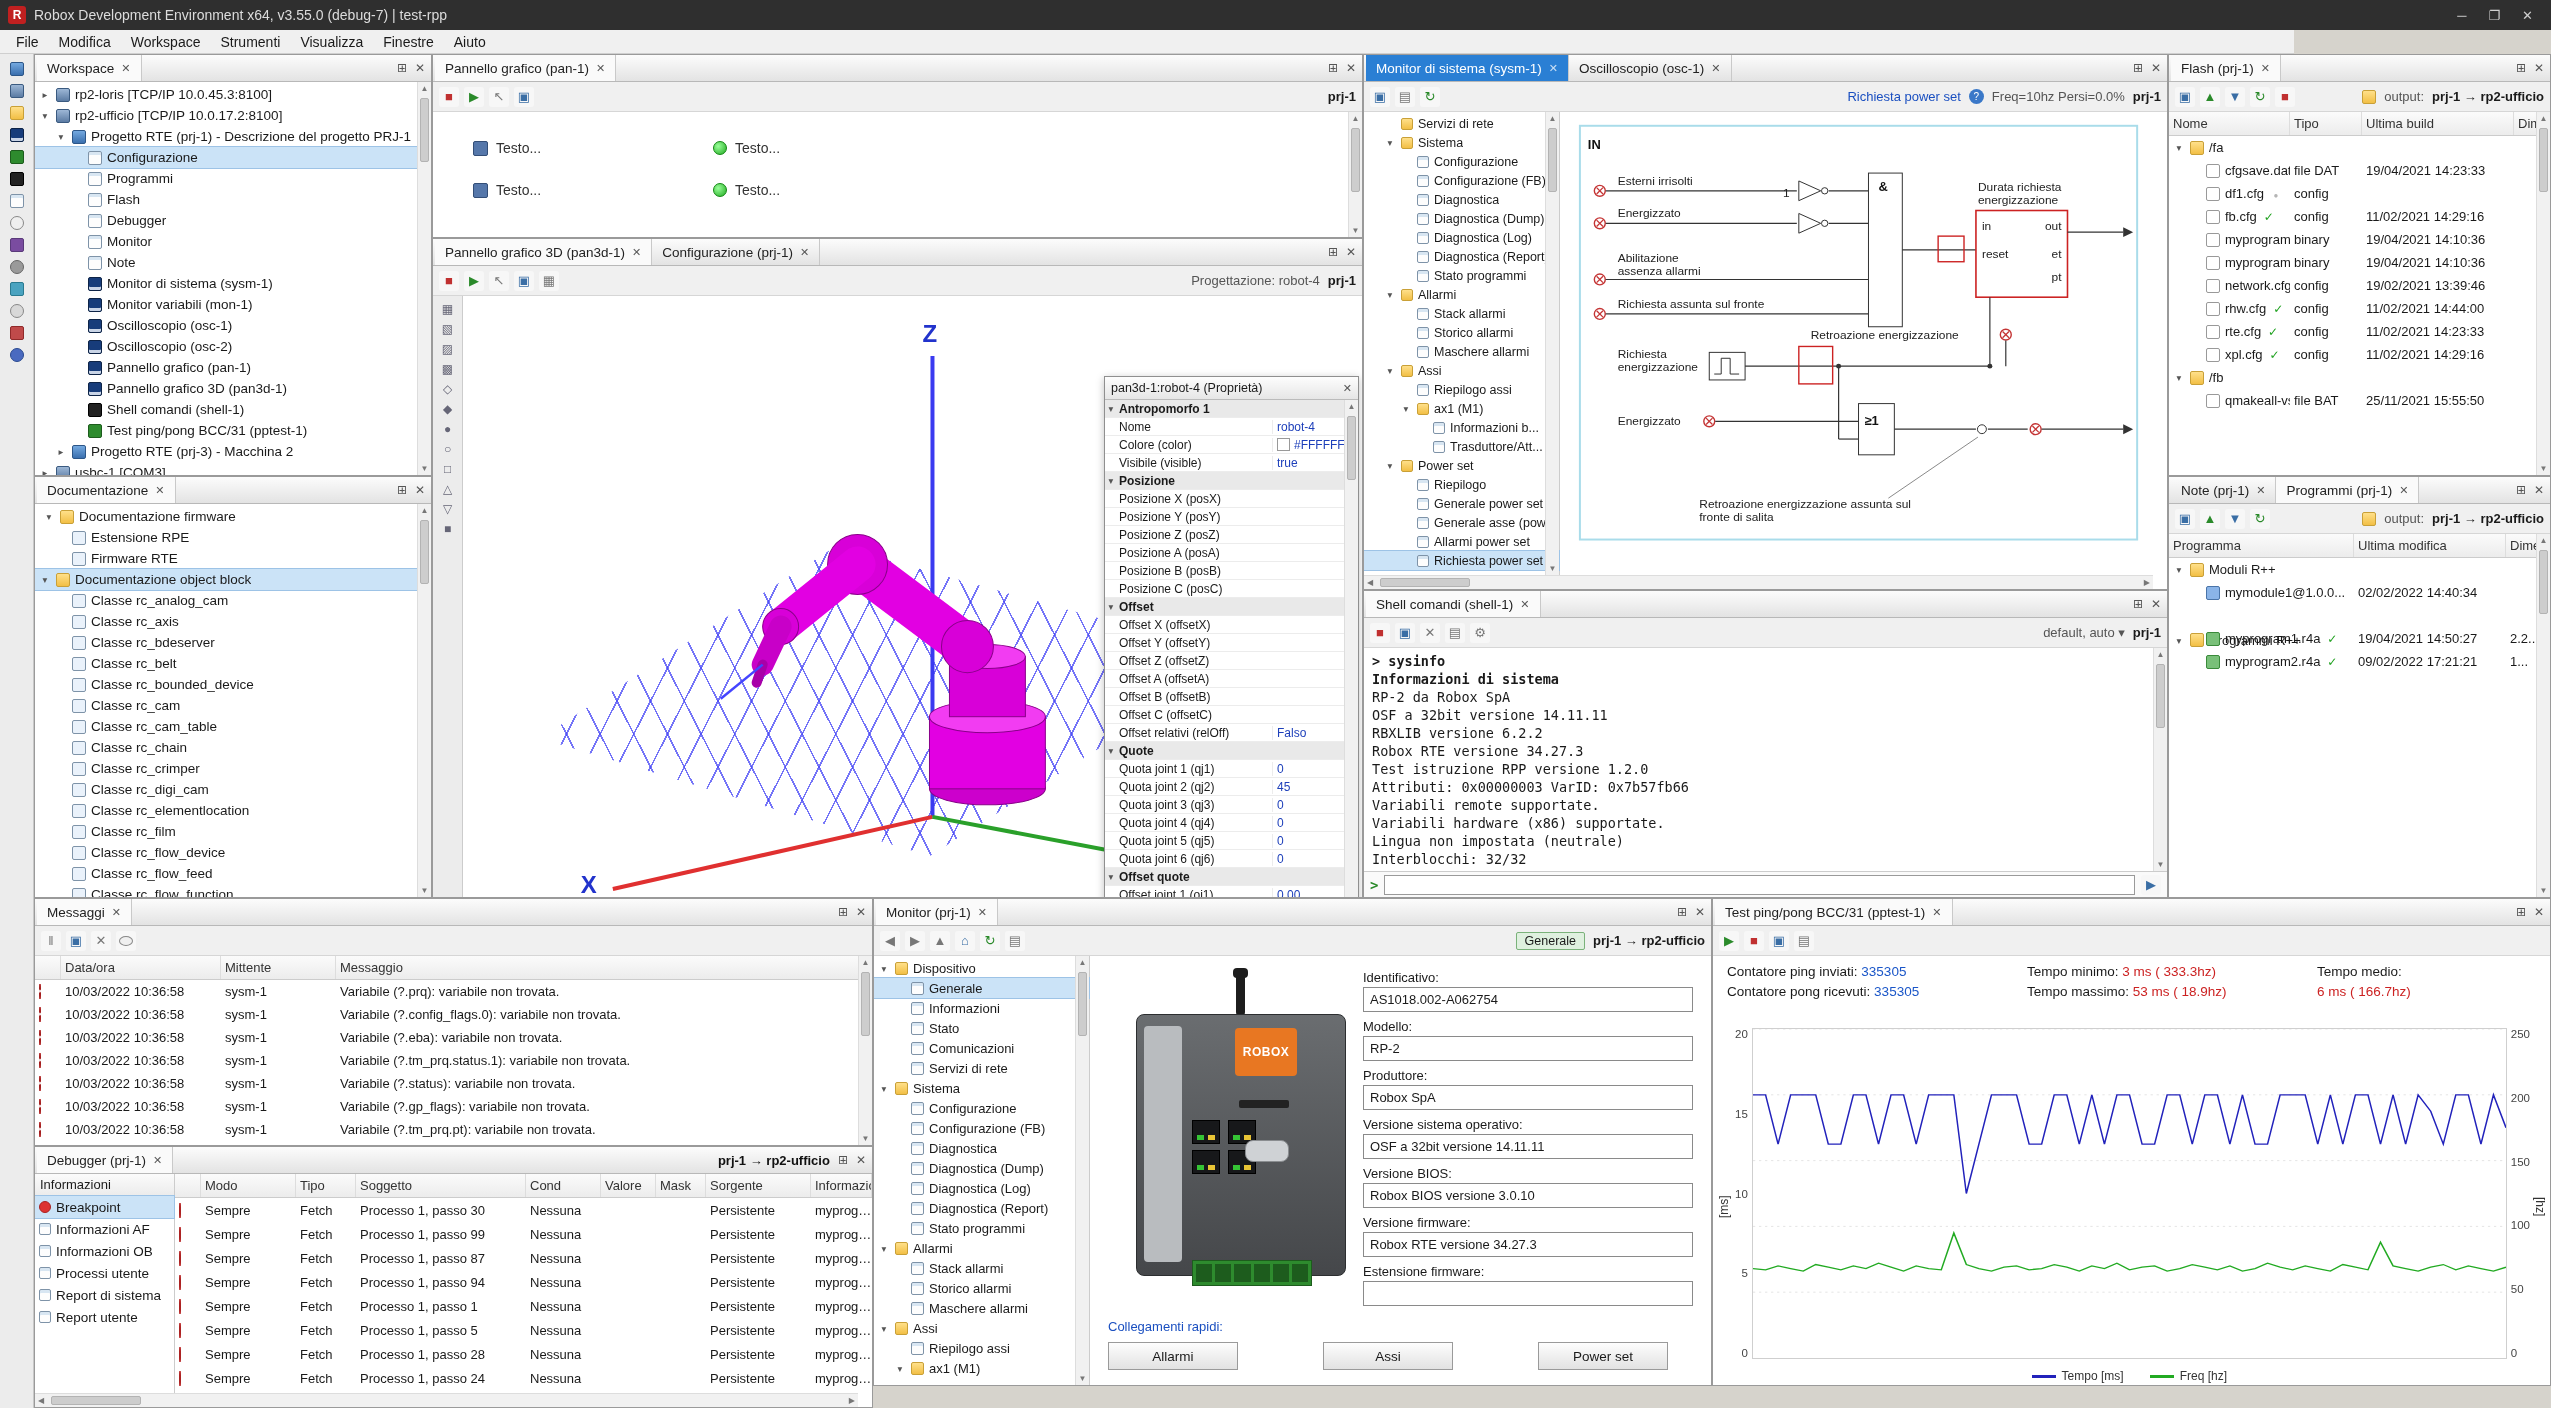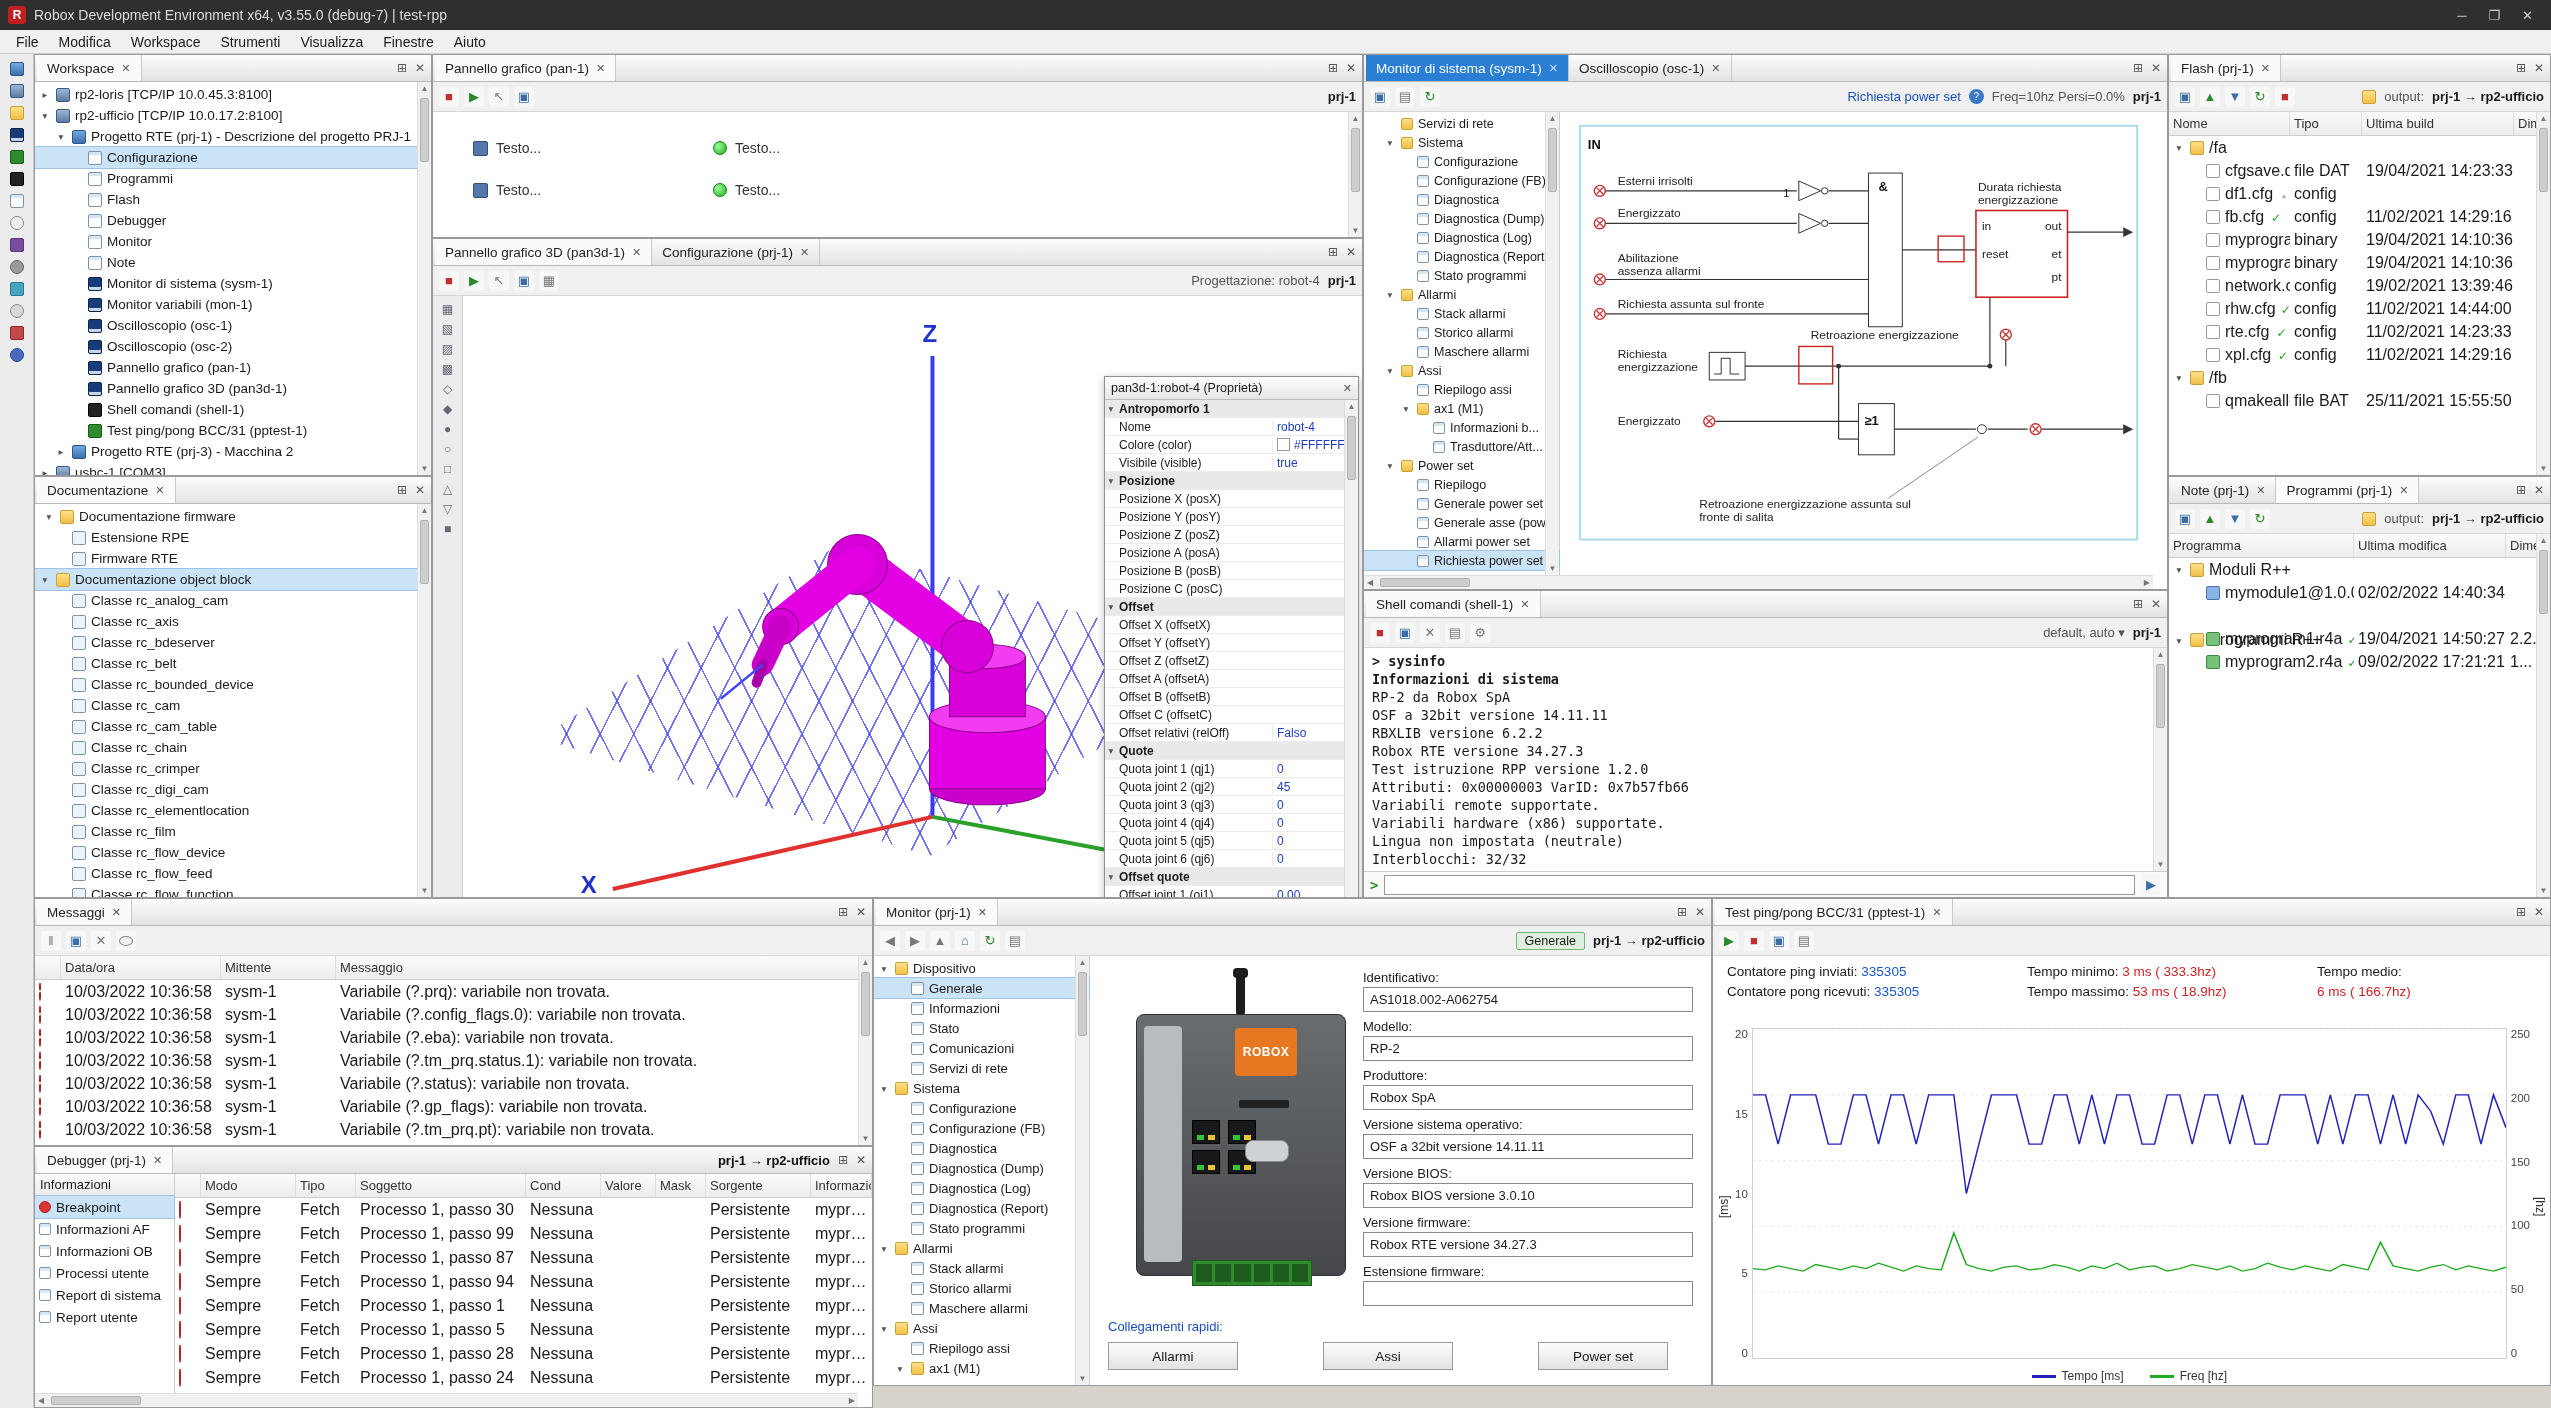--- a/index.html
+++ b/index.html
@@ -3,21 +3,21 @@
 <meta charset="utf-8">
 <style>
 *{margin:0;padding:0;box-sizing:border-box}
 html,body{width:2551px;height:1408px;overflow:hidden;background:#d6d3cc}
 body{font-family:"Liberation Sans","DejaVu Sans",sans-serif;font-size:14px;color:#1a1a1a}
 #root{position:absolute;inset:0}
 
 .titlebar{position:absolute;left:0;top:0;width:2551px;height:30px;background:#2f2f2f;color:#dcdcdc;display:flex;align-items:center;gap:8px;padding:0 8px;font-size:14px}
 .appicon{width:18px;height:18px;background:#c02020;border-radius:3px;color:#fff;font-weight:bold;font-size:12px;display:flex;align-items:center;justify-content:center}
 .winbtns{margin-left:auto;display:flex;gap:22px;padding-right:10px;font-size:13px;color:#cfcfcf}
-.menubar{position:absolute;left:0;top:30px;width:2551px;height:24px;background:#f0f0f0;border-bottom:1px solid #cfcfcf;display:flex;align-items:center;padding-left:6px}
+.menubar{position:absolute;left:0;top:30px;width:2294px;height:24px;background:#f0f0f0;border-bottom:1px solid #cfcfcf;display:flex;align-items:center;padding-left:6px}
 .menubar span{padding:2px 10px}
 .leftstrip{position:absolute;left:0;top:54px;width:34px;height:1354px;background:#ececec;border-right:1px solid #c8c8c8;display:flex;flex-direction:column;align-items:center;gap:8px;padding-top:8px}
 .statusbar{position:absolute;left:873px;top:1386px;width:1678px;height:22px;background:#f0f0f0;border-top:1px solid #c8c8c8;display:flex;align-items:center;justify-content:flex-end;gap:10px;padding:0 8px;font-size:13px}
 .statusbar .path{color:#1a4fc0}
 .statusbar .proj{font-weight:bold}
 
 .panel{position:absolute;background:#f0f0f0;border:1px solid #9a9a9a;display:flex;flex-direction:column}
 .tabbar{height:27px;flex:0 0 27px;background:linear-gradient(#fcfcfc,#e3e3e3);border-bottom:1px solid #b8b8b8;display:flex;align-items:stretch;padding-left:2px}
 .tab{display:flex;align-items:center;gap:7px;padding:0 10px;font-size:13.5px;color:#222;border-right:1px solid #c9c9c9;white-space:nowrap}
 .tab.active{background:#fafafa}
@@ -61,21 +61,21 @@
 .ic-book{background:#7a4ca0;border:1px solid #5a3a7a}
 .ic-gear{background:#9a9a9a;border:1px solid #666;border-radius:50%}
 .ic-layers{background:#4aa3c0;border:1px solid #2a7a90}
 .ic-zoom{background:#d8d8d8;border:1px solid #888;border-radius:50%}
 .ic-pin{background:#c04a4a;border:1px solid #902a2a}
 .ic-help{background:#4a6ac0;border:1px solid #2a4a90;border-radius:50%}
 .st{width:14px;text-align:center}
 .st.ic-ok::after{content:"✓";color:#1fa11f;font-weight:bold;font-size:12px}
 .st.ic-off::after{content:"●";color:#b5b5b5;font-size:8px}
 
-.grid{display:grid;align-items:center;font-size:16px;white-space:nowrap}
+.grid{display:grid;align-items:center;font-size:13px;white-space:nowrap}
 .grid>*{overflow:hidden;text-overflow:ellipsis;padding-left:4px}
 .ghead{height:24px;background:linear-gradient(#fbfbfb,#ececec);border-bottom:1px solid #ccc;color:#333;font-size:13px}
 .ghead>*{border-right:1px solid #ddd;height:100%;display:flex;align-items:center}
 .grow{height:23px}
 .msg-grid{grid-template-columns:26px 160px 115px 1fr}
 .dbg-grid{grid-template-columns:26px 95px 60px 170px 75px 55px 50px 105px 1fr}
 .flash-grid{grid-template-columns:1fr 72px 152px 36px}
 .prog-grid{grid-template-columns:1fr 152px 44px}
 .ncell{display:flex;align-items:center;gap:5px;overflow:hidden}
 

